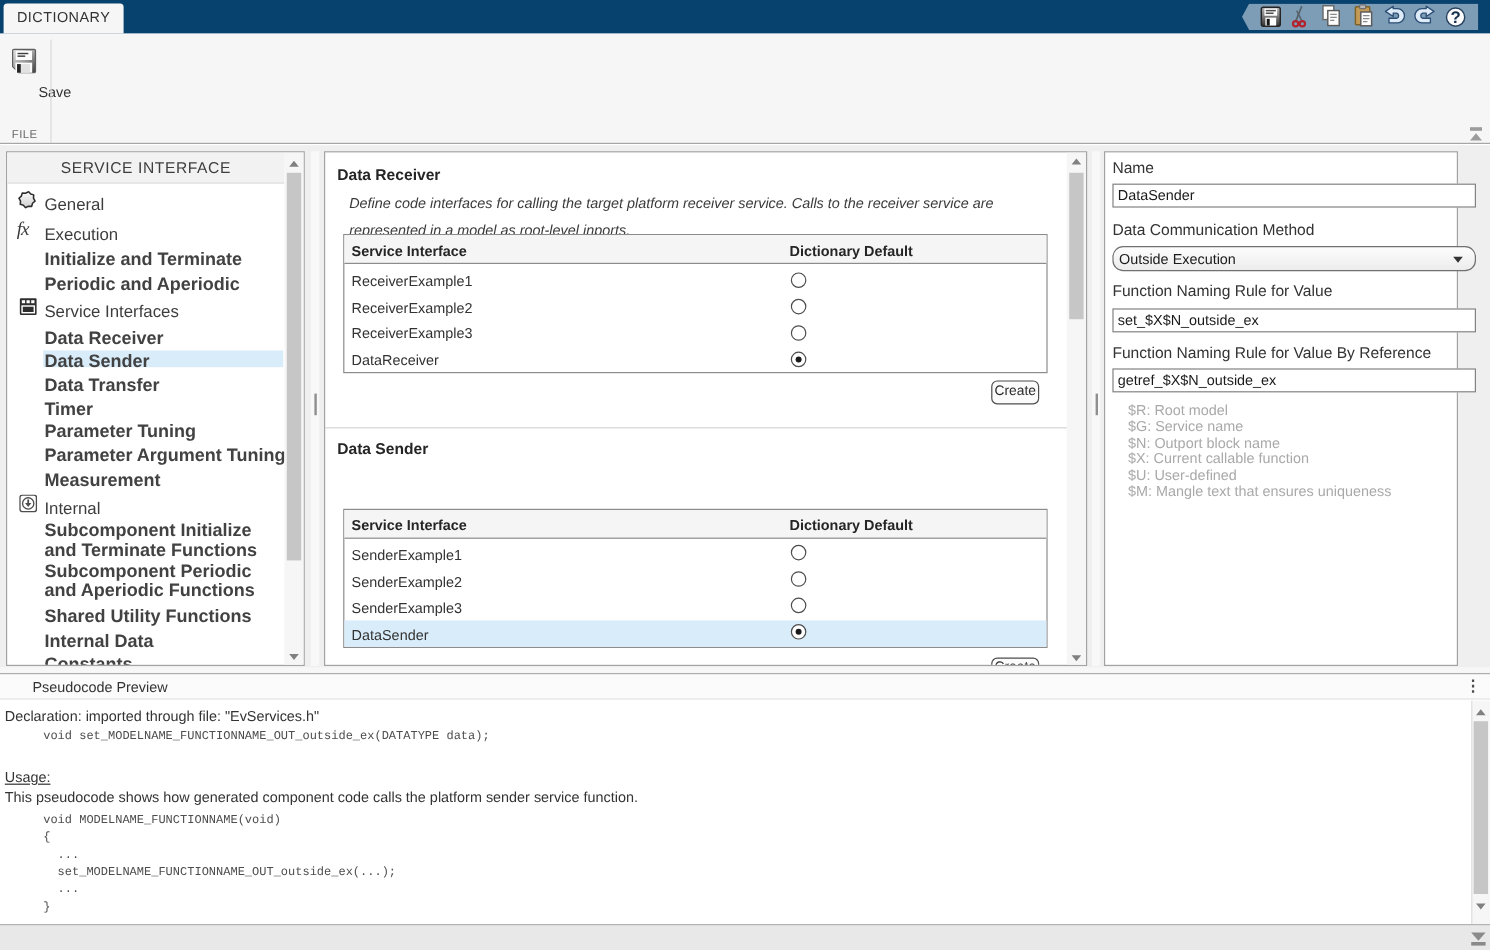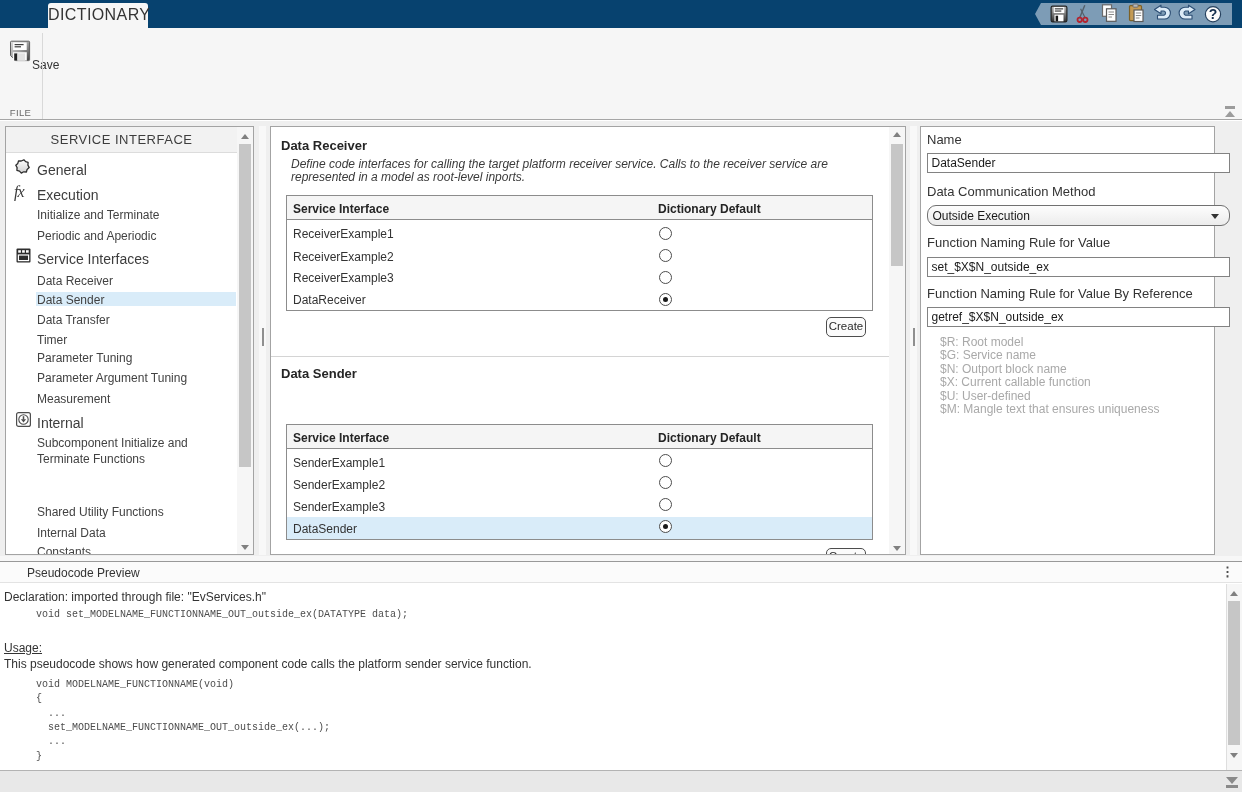--- a/index.html
+++ b/index.html
@@ -1,45 +1,45 @@
 <!DOCTYPE html>
 <html><head>
 <meta charset="utf-8">
 <style>
 * { margin:0; padding:0; box-sizing:border-box; }
 html,body { width:1242px; height:792px; font-family:"Liberation Sans", sans-serif; background:#fff; overflow:hidden; }
 #root { position:relative; width:1242px; height:792px; }
 .abs { position:absolute; }
 
 #navbar { left:0; top:0; width:1242px; height:28px; background:#07426f; }
-#tab { left:3px; top:3px; width:100px; height:25px; background:#f6f6f6; border-radius:3px 3px 0 0; color:#333; font-size:16px; letter-spacing:0.4px; text-align:center; line-height:23px;margin-left:45px; }
+#tab { left:3px; top:3px; width:100px; height:25px; background:#f6f6f6; border-radius:3px 3px 0 0; color:#333; font-size:12px; letter-spacing:0.4px; text-align:center; line-height:23px; }
 #qab { left:1035px; top:3px; width:197px; height:22px; background:#7d9cb6; clip-path:polygon(6px 0, 197px 0, 197px 22px, 6px 22px, 0 11px); }
 
 #ribbon { left:0; top:28px; width:1242px; height:92px; background:#f6f6f6; border-bottom:1px solid #a6a6a6; }
-#savetxt { left:0px; top:58px; width:41px; text-align:center; font-size:12px; color:#333;padding-left:32px; }
+#savetxt { left:0px; top:70px; width:41px; text-align:center; font-size:12px; color:#333;padding-left:32px; }
 #filetxt { left:0px; top:76px; width:41px; text-align:center; font-size:9.5px; color:#6a6a6a; letter-spacing:0.3px; }
 .vdiv { width:1px; background:#d9d9d9; }
 
 #work { left:0; top:121px; width:1242px; height:440px; background:#efefef; }
 .panel { background:#fff; border:1px solid #a3a3a3; }
 
 #lp { left:5px; top:5px; width:249px; height:429px; overflow:hidden; }
 #lphead { left:0; top:0; width:231px; height:26px; background:#f2f2f2; border-bottom:1px solid #dcdcdc; text-align:center; font-size:13px; color:#3d3d3d; line-height:26px; letter-spacing:0.5px; }
 .sect { font-size:14px; color:#3d3d3d; }
-.leaf { font-size:12px; color:#424242; }
+.leaf { font-size:15px; color:#424242;font-weight:bold; }
 .treeitem { position:absolute; left:31px; }
 
 .sbtrack { position:absolute; background:#f6f6f6; }
 .sbthumb { position:absolute; background:#c6c6c6; }
 .arrow-up { width:0; height:0; border-left:4px solid transparent; border-right:4px solid transparent; border-bottom:5px solid #808080; }
 .arrow-dn { width:0; height:0; border-left:4px solid transparent; border-right:4px solid transparent; border-top:5px solid #808080; }
 
 #cp { left:270px; top:5px; width:636px; height:429px; overflow:hidden; }
 .h1 { font-weight:bold; font-size:13px; color:#252525; }
-.desc { font-style:italic; font-size:12px; color:#3a3a3a; line-height:13px; }
+.desc { font-style:italic; font-size:12px; color:#3a3a3a; line-height:23px; }
 .tbl { position:absolute; border:1px solid #8c8c8c; background:#fff; }
 .tblhead { position:absolute; left:0; top:0; width:100%; height:24px; background:#f5f5f5; border-bottom:1px solid #8c8c8c; }
 .th { position:absolute; font-weight:bold; font-size:12px; color:#252525; top:6px; }
 .cell { position:absolute; font-size:12px; color:#333; left:6px; }
 .radio { position:absolute; width:13px; height:13px; border:1px solid #4d4d4d; border-radius:50%; background:#fff; }
 .radio.sel::after { content:""; position:absolute; left:3px; top:3px; width:5px; height:5px; border-radius:50%; background:#1a1a1a; }
 .btn { position:absolute; width:40px; height:20px; border:1px solid #4d4d4d; border-radius:5px; background:#fbfbfb; font-size:11.5px; color:#2b2b2b; text-align:center; line-height:17.5px; }
 
 #rp { left:920px; top:5px; width:295px; height:429px; }
 .lbl { position:absolute; left:6px; font-size:13px; color:#333; }
@@ -181,20 +181,21 @@
       <div class="abs treeitem sect" style="top:123.5px;">Service Interfaces</div>
       <div class="abs treeitem leaf" style="top:147px;">Data Receiver</div>
       <div class="abs treeitem leaf" style="top:166px;">Data Sender</div>
       <div class="abs treeitem leaf" style="top:186px;">Data Transfer</div>
       <div class="abs treeitem leaf" style="top:205.5px;">Timer</div>
       <div class="abs treeitem leaf" style="top:223.5px;">Parameter Tuning</div>
       <div class="abs treeitem leaf" style="top:243.5px;">Parameter Argument Tuning</div>
       <div class="abs treeitem leaf" style="top:265px;">Measurement</div>
       <div class="abs treeitem sect" style="top:288px;">Internal</div>
       <div class="abs treeitem leaf" style="top:307.5px; width:180px; line-height:16px;">Subcomponent Initialize and Terminate Functions</div>
+      <div class="abs treeitem leaf" style="top:341.5px; width:180px; line-height:16px;">Subcomponent Periodic and Aperiodic Functions</div>
       <div class="abs treeitem leaf" style="top:377.5px;text-align:center;">Shared Utility Functions</div>
       <div class="abs treeitem leaf" style="top:399px;">Internal Data</div>
       <div class="abs treeitem leaf" style="top:417.5px;">Constants</div>
 
       <div class="sbtrack" style="left:231px; top:0px; width:16px; height:427px;"></div>
       <div class="abs arrow-up" style="left:235px; top:7px;"></div>
       <div class="sbthumb" style="left:233px; top:17px; width:12px; height:323px;"></div>
       <div class="abs arrow-dn" style="left:235px; top:418px;"></div>
     </div>
     <div class="abs panel" id="cp">

